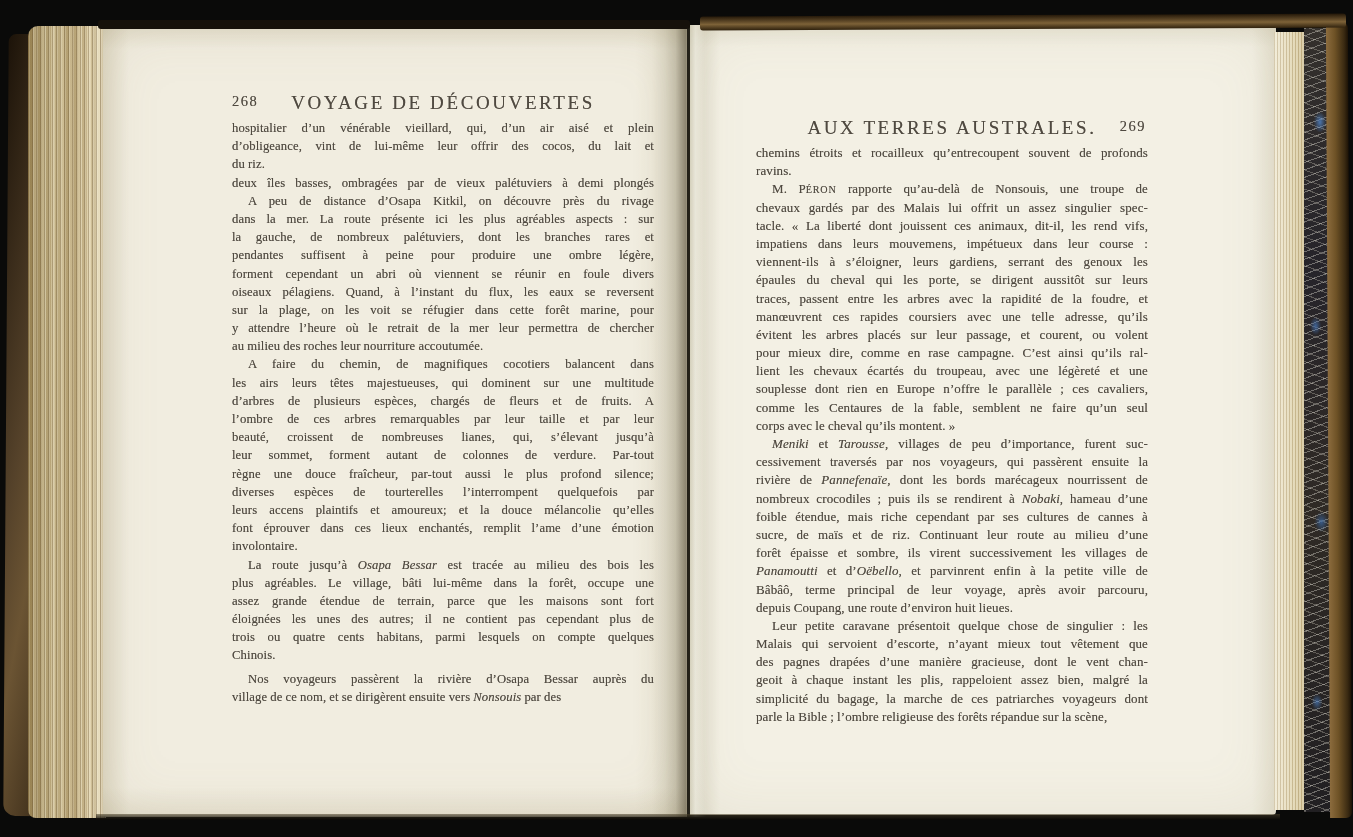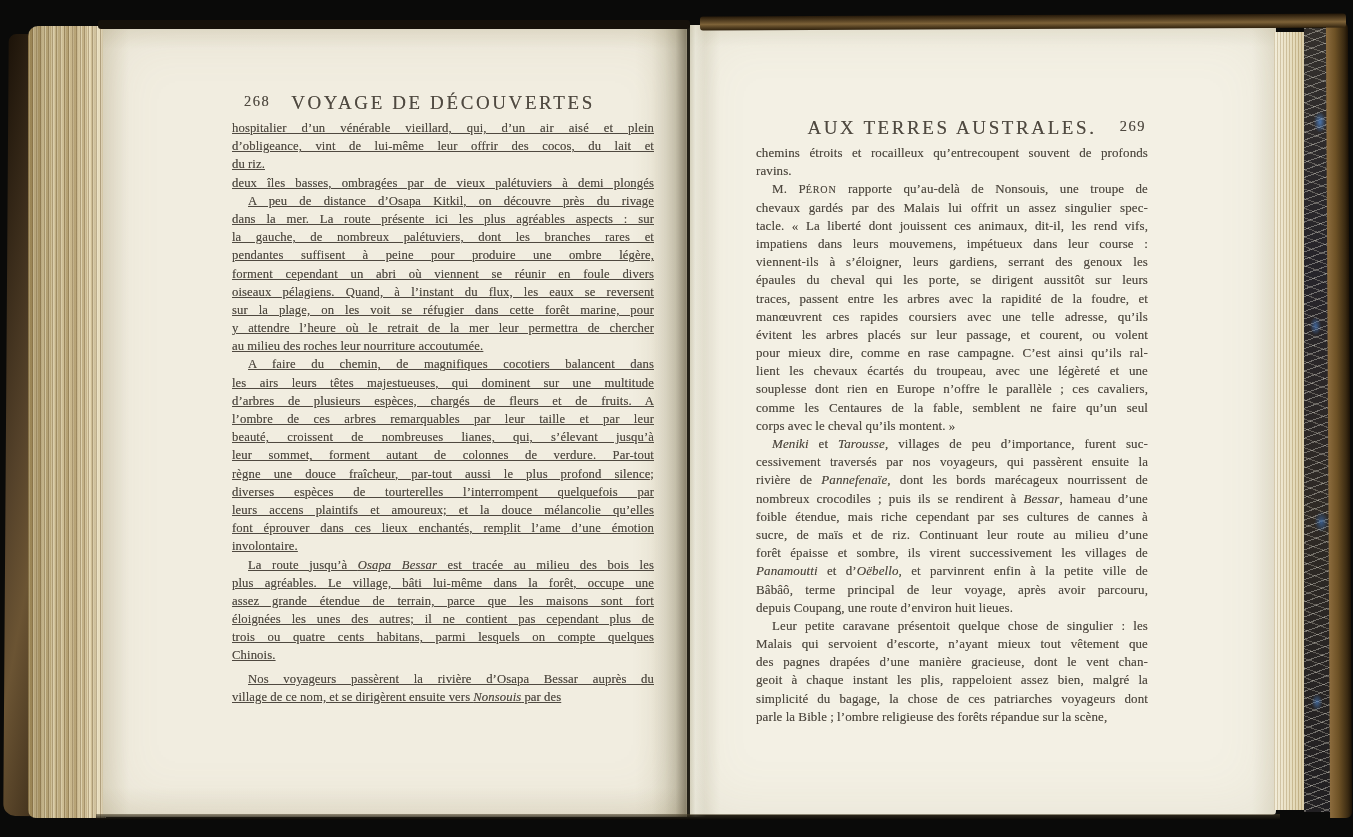--- a/index.html
+++ b/index.html
@@ -59,27 +59,27 @@
   .top-edge-left{left:98px;top:20px;width:592px;height:9px;background:#16110a;border-radius:3px;}
   .bottom-lip{left:96px;top:814px;width:1184px;height:6px;
     background:linear-gradient(180deg,rgba(80,70,45,.55),rgba(10,8,5,.9));}
 
   
   .page{position:absolute;color:#4f4940;text-shadow:0 0 .6px rgba(79,73,64,.55);}
   .page.left{left:232px;top:92px;width:422px;}
   .page.right{left:756px;top:90px;width:392px;margin-top:27px;}
   .header{position:relative;height:18px;}
   .pnum{position:absolute;top:1px;font-size:14.5px;letter-spacing:1.5px;}
-  .page.left .pnum{left:12px;}
+  .page.left .pnum{left:0;}
   .page.right .pnum{right:2px;}
   .rtitle{display:block;text-align:center;font-size:19px;letter-spacing:2.6px;}
   .body{margin-top:9px;}
   .line{height:18.2px;line-height:18.2px;overflow:hidden;
         text-align:justify;text-align-last:justify;word-spacing:-.2px;letter-spacing:.1px;}
-  .page.left .line{font-size:12.7px;text-decoration:underline;}
+  .page.left .line{font-size:12.7px;}
   .page.right .line{font-size:13px;}
   .line.last{text-align-last:left;}
   .line.first{text-indent:16px;}
   .para.gap{margin-top:5px;}
   .it{font-style:italic;}
   .sc{text-transform:uppercase;font-size:.78em;letter-spacing:.8px;}
 </style>
 </head>
 <body>
 
@@ -171,31 +171,31 @@
           <div class="line">pour mieux dire, comme en rase campagne. C’est ainsi qu’ils ral-</div>
           <div class="line">lient les chevaux écartés du troupeau, avec une légèreté et une</div>
           <div class="line">souplesse dont rien en Europe n’offre le parallèle ; ces cavaliers,</div>
           <div class="line">comme les Centaures de la fable, semblent ne faire qu’un seul</div>
           <div class="line last">corps avec le cheval qu’ils montent. »</div>
         </div>
         <div class="para">
           <div class="line first"><span class="it">Meniki</span> et <span class="it">Tarousse</span>, villages de peu d’importance, furent suc-</div>
           <div class="line">cessivement traversés par nos voyageurs, qui passèrent ensuite la</div>
           <div class="line">rivière de <span class="it">Pannefenaïe</span>, dont les bords marécageux nourrissent de</div>
-          <div class="line">nombreux crocodiles ; puis ils se rendirent à <span class="it">Bessar</span>, hameau d’une</div>
+          <div class="line">nombreux crocodiles ; puis ils se rendirent à <span class="it">Nobaki</span>, hameau d’une</div>
           <div class="line">foible étendue, mais riche cependant par ses cultures de cannes à</div>
           <div class="line">sucre, de maïs et de riz. Continuant leur route au milieu d’une</div>
           <div class="line">forêt épaisse et sombre, ils virent successivement les villages de</div>
           <div class="line"><span class="it">Panamoutti</span> et d’<span class="it">Oëbello</span>, et parvinrent enfin à la petite ville de</div>
           <div class="line">Bâbâô, terme principal de leur voyage, après avoir parcouru,</div>
           <div class="line last">depuis Coupang, une route d’environ huit lieues.</div>
         </div>
         <div class="para">
           <div class="line first">Leur petite caravane présentoit quelque chose de singulier : les</div>
           <div class="line">Malais qui servoient d’escorte, n’ayant mieux tout vêtement que</div>
           <div class="line">des pagnes drapées d’une manière gracieuse, dont le vent chan-</div>
           <div class="line">geoit à chaque instant les plis, rappeloient assez bien, malgré la</div>
-          <div class="line">simplicité du bagage, la chose de ces patriarches voyageurs dont</div>
+          <div class="line">simplicité du bagage, la marche de ces patriarches voyageurs dont</div>
           <div class="line last">parle la Bible ; l’ombre religieuse des forêts répandue sur la scène,</div>
         </div>
       </div>
   </div>
 </div>
 
 </body></html>

